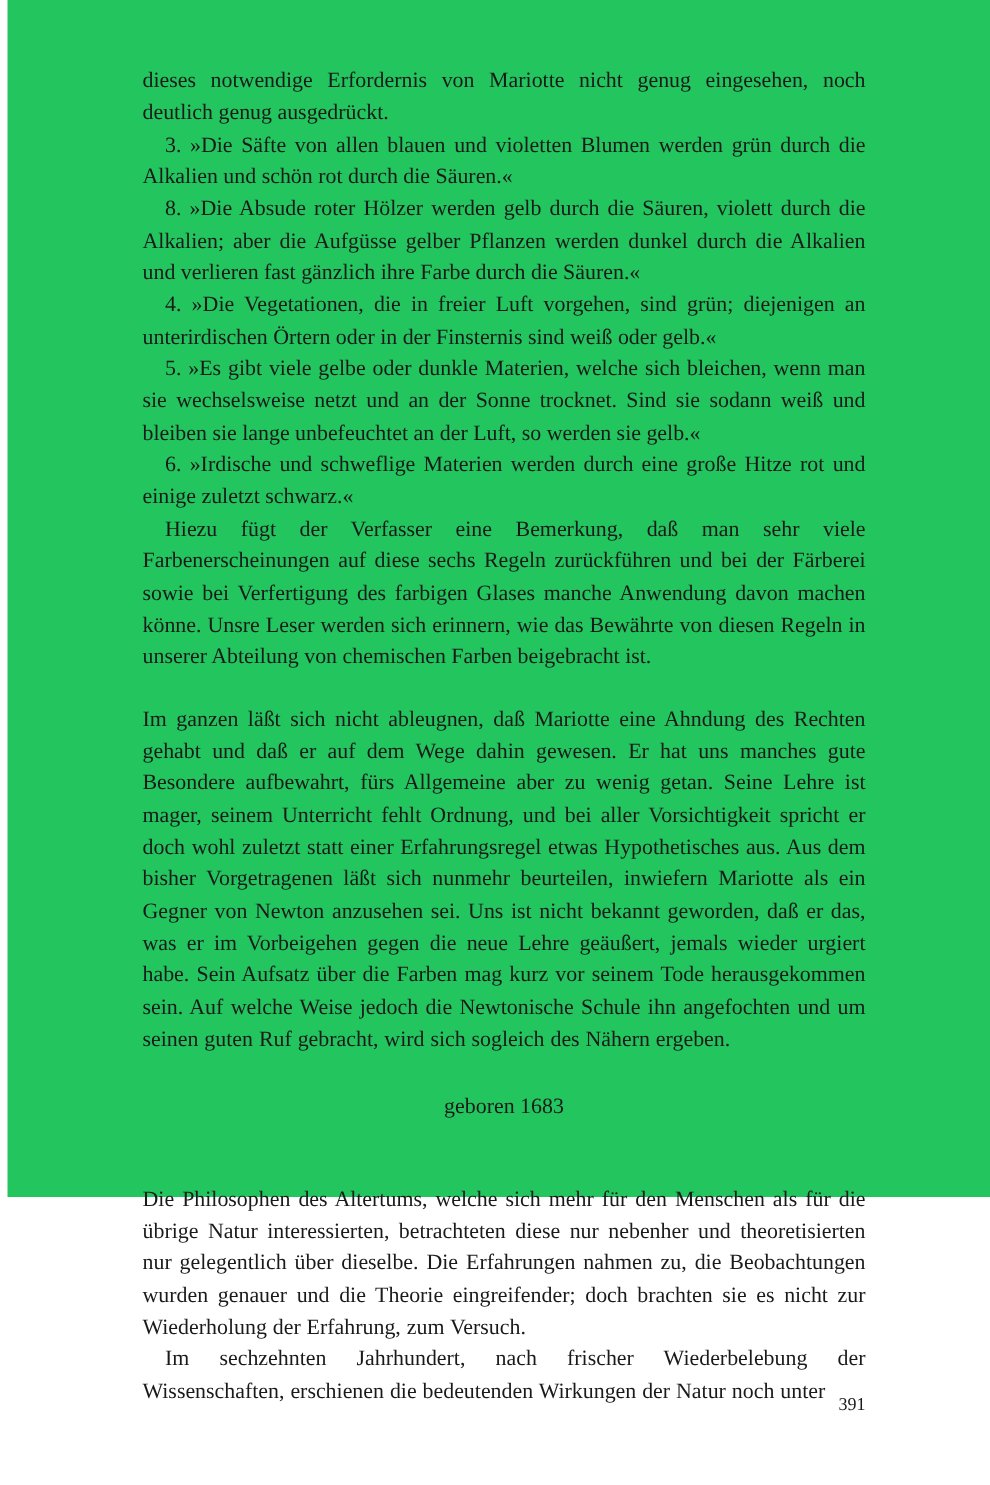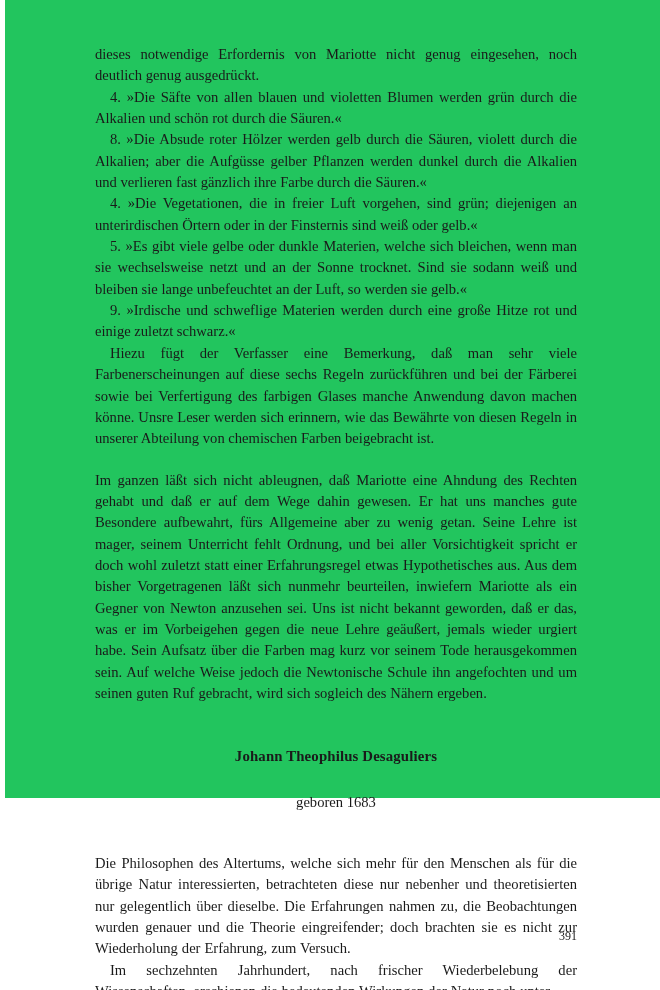--- a/index.html
+++ b/index.html
@@ -100,37 +100,34 @@
 </style>
 </head>
 <body>
 
 <div class="page">
 
   <div class="text-block">
 
     <p class="body-par noindent">dieses notwendige Erfordernis von Mariotte nicht genug eingesehen, noch deutlich genug ausgedrückt.</p>
 
-    <p class="body-par indent">4. »Die Säfte von allen blauen und violetten Blumen werden grün durch die Alkalien und schön rot durch die Säuren.«</p>
+    <p class="body-par indent">3. »Die Säfte von allen blauen und violetten Blumen werden grün durch die Alkalien und schön rot durch die Säuren.«</p>
 
     <p class="body-par indent">8. »Die Absude roter Hölzer werden gelb durch die Säuren, violett durch die Alkalien; aber die Aufgüsse gelber Pflanzen werden dunkel durch die Alkalien und verlieren fast gänzlich ihre Farbe durch die Säuren.«</p>
 
     <p class="body-par indent">4. »Die Vegetationen, die in freier Luft vorgehen, sind grün; diejenigen an unterirdischen Örtern oder in der Finsternis sind weiß oder gelb.«</p>
 
     <p class="body-par indent">5. »Es gibt viele gelbe oder dunkle Materien, welche sich bleichen, wenn man sie wechselsweise netzt und an der Sonne trocknet. Sind sie sodann weiß und bleiben sie lange unbefeuchtet an der Luft, so werden sie gelb.«</p>
 
-    <p class="body-par indent">9. »Irdische und schweflige Materien werden durch eine große Hitze rot und einige zuletzt schwarz.«</p>
+    <p class="body-par indent">6. »Irdische und schweflige Materien werden durch eine große Hitze rot und einige zuletzt schwarz.«</p>
 
     <p class="body-par indent">Hiezu fügt der Verfasser eine Bemerkung, daß man sehr viele Farbenerscheinungen auf diese sechs Regeln zurückführen und bei der Färberei sowie bei Verfertigung des farbigen Glases manche Anwendung davon machen könne. Unsre Leser werden sich erinnern, wie das Bewährte von diesen Regeln in unserer Abteilung von chemischen Farben beigebracht ist.</p>
 
     <p class="body-par noindent spaced loose">Im ganzen läßt sich nicht ableugnen, daß Mariotte eine Ahndung des Rechten gehabt und daß er auf dem Wege dahin gewesen. Er hat uns manches gute Besondere aufbewahrt, fürs Allgemeine aber zu wenig getan. Seine Lehre ist mager, seinem Unterricht fehlt Ordnung, und bei aller Vorsichtigkeit spricht er doch wohl zuletzt statt einer Erfahrungsregel etwas Hypothetisches aus. Aus dem bisher Vorgetragenen läßt sich nunmehr beurteilen, inwiefern Mariotte als ein Gegner von Newton anzusehen sei. Uns ist nicht bekannt geworden, daß er das, was er im Vorbeigehen gegen die neue Lehre geäußert, jemals wieder urgiert habe. Sein Aufsatz über die Farben mag kurz vor seinem Tode herausgekommen sein. Auf welche Weise jedoch die Newtonische Schule ihn angefochten und um seinen guten Ruf gebracht, wird sich sogleich des Nähern ergeben.</p>
 
-    <div class="heading-wrap">
-      <h2 class="section-heading">Johann Theophilus Desaguliers</h2>
-    </div>
 
     <p class="subtitle">geboren 1683</p>
 
     <div class="final-wrap">
       <p class="body-par noindent loose">Die Philosophen des Altertums, welche sich mehr für den Menschen als für die übrige Natur interessierten, betrachteten diese nur nebenher und theoretisierten nur gelegentlich über dieselbe. Die Erfahrungen nahmen zu, die Beobachtungen wurden genauer und die Theorie eingreifender; doch brachten sie es nicht zur Wiederholung der Erfahrung, zum Versuch.</p>
 
       <p class="body-par indent loose">Im sechzehnten Jahrhundert, nach frischer Wiederbelebung der Wissenschaften, erschienen die bedeutenden Wirkungen der Natur noch unter</p>
     </div>
 
   </div>

